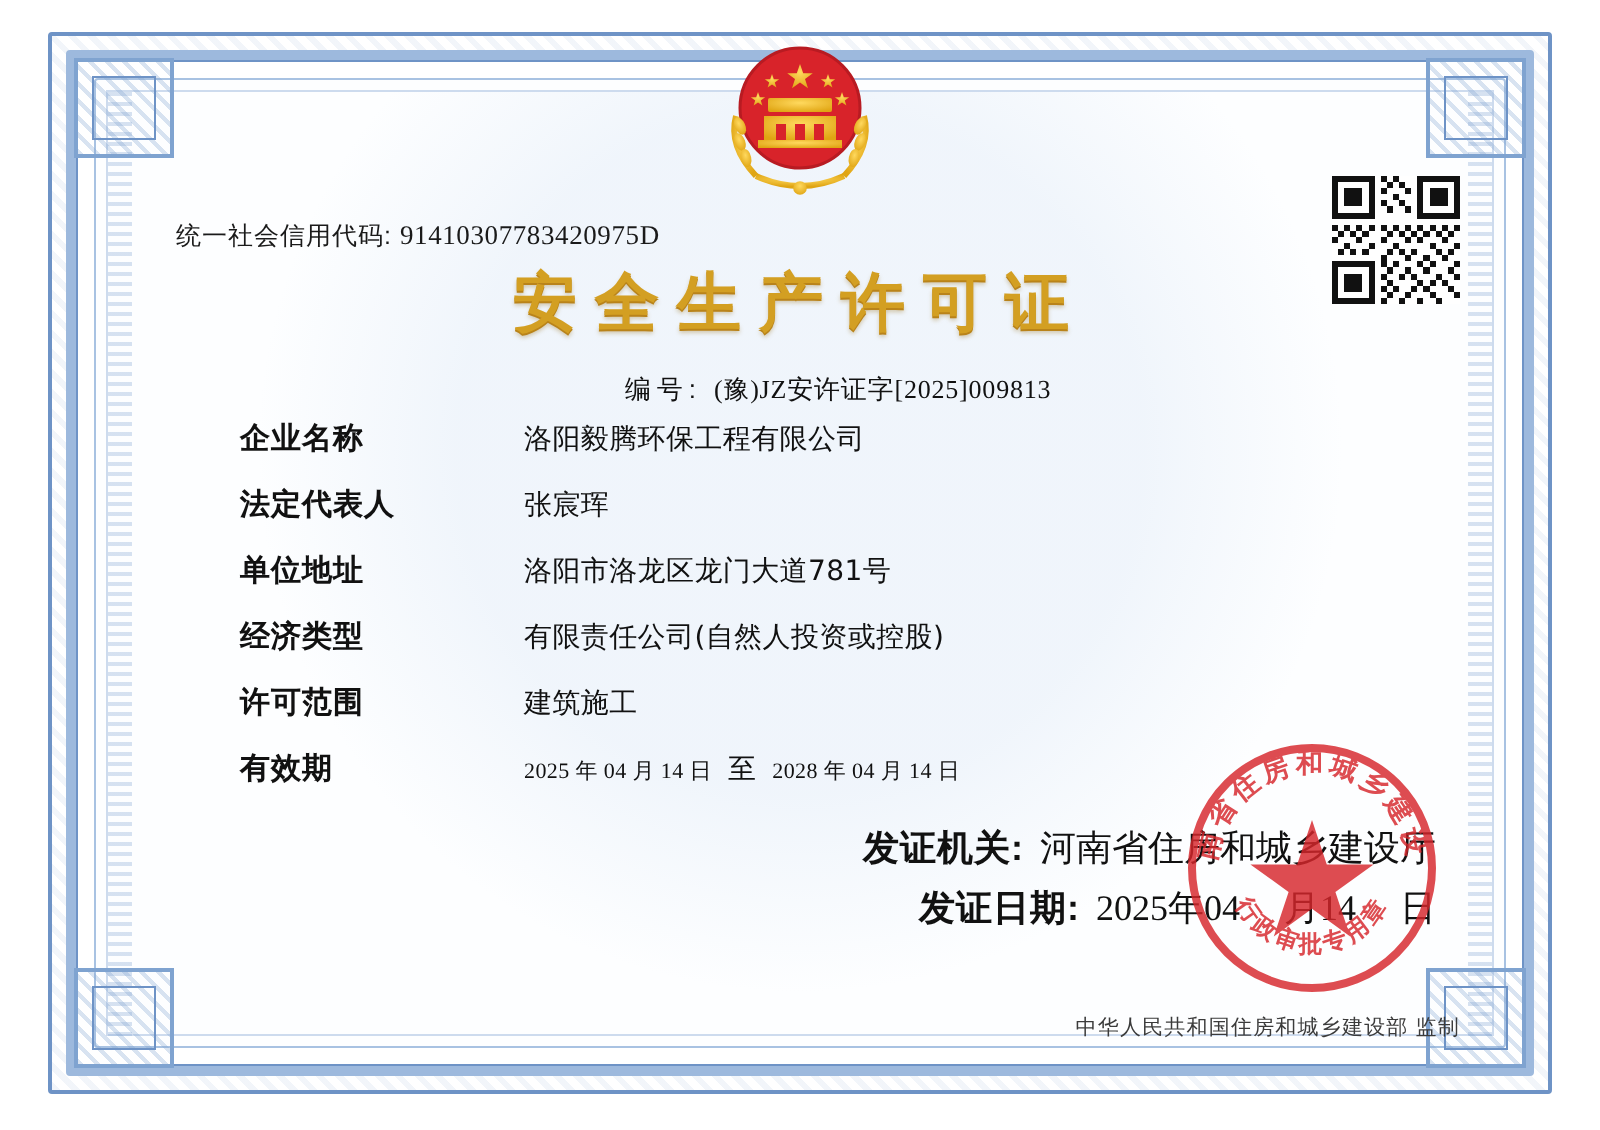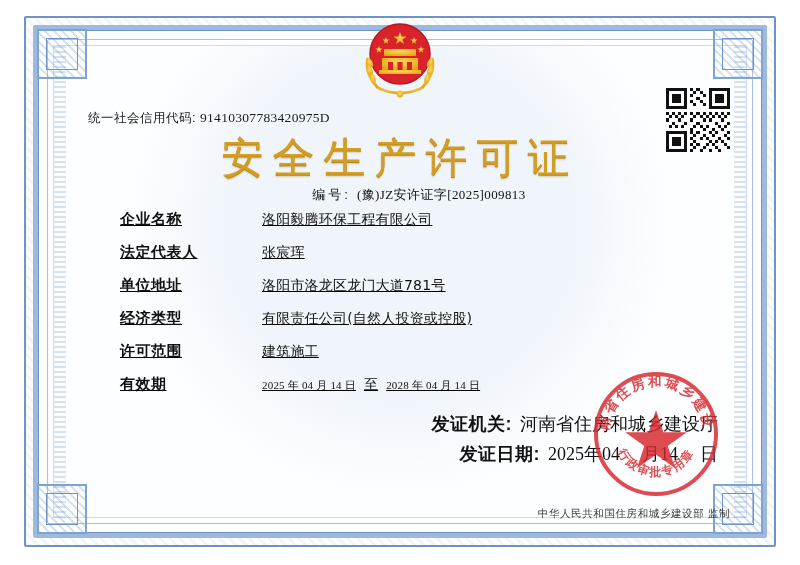--- a/index.html
+++ b/index.html
@@ -122,22 +122,22 @@
   .credit-line .value { margin-left: 4px; font-family: "Liberation Serif", serif; font-size: 13.5px; }
 
   
   .title {
     position: absolute;
     left: 0;
     right: 0;
     top: 130px;
     text-align: center;
     font-family: "DejaVu Sans", sans-serif;
-    font-size: 42px;
-    font-weight: normal;
+    font-size: 32px;
+    font-weight: bold;
     letter-spacing: 9px;
     color: #d39f22;
     text-shadow:
       0 1px 0 #b9831a,
       0 2px 2px rgba(150,110,20,0.35);
     z-index: 6;
   }
 
   
   .serial {
@@ -158,21 +158,20 @@
     position: absolute;
     left: 120px;
     right: 80px;
     top: 210px;
     z-index: 6;
   }
   .row {
     display: flex;
     align-items: baseline;
     height: 33px;
-    text-decoration: underline;
   }
   .row .key {
     width: 142px;
     flex: 0 0 142px;
     font-size: 15px;
     font-weight: bold;
     color: #111;
     letter-spacing: 0.5px;
     display: flex;
     justify-content: space-between;

